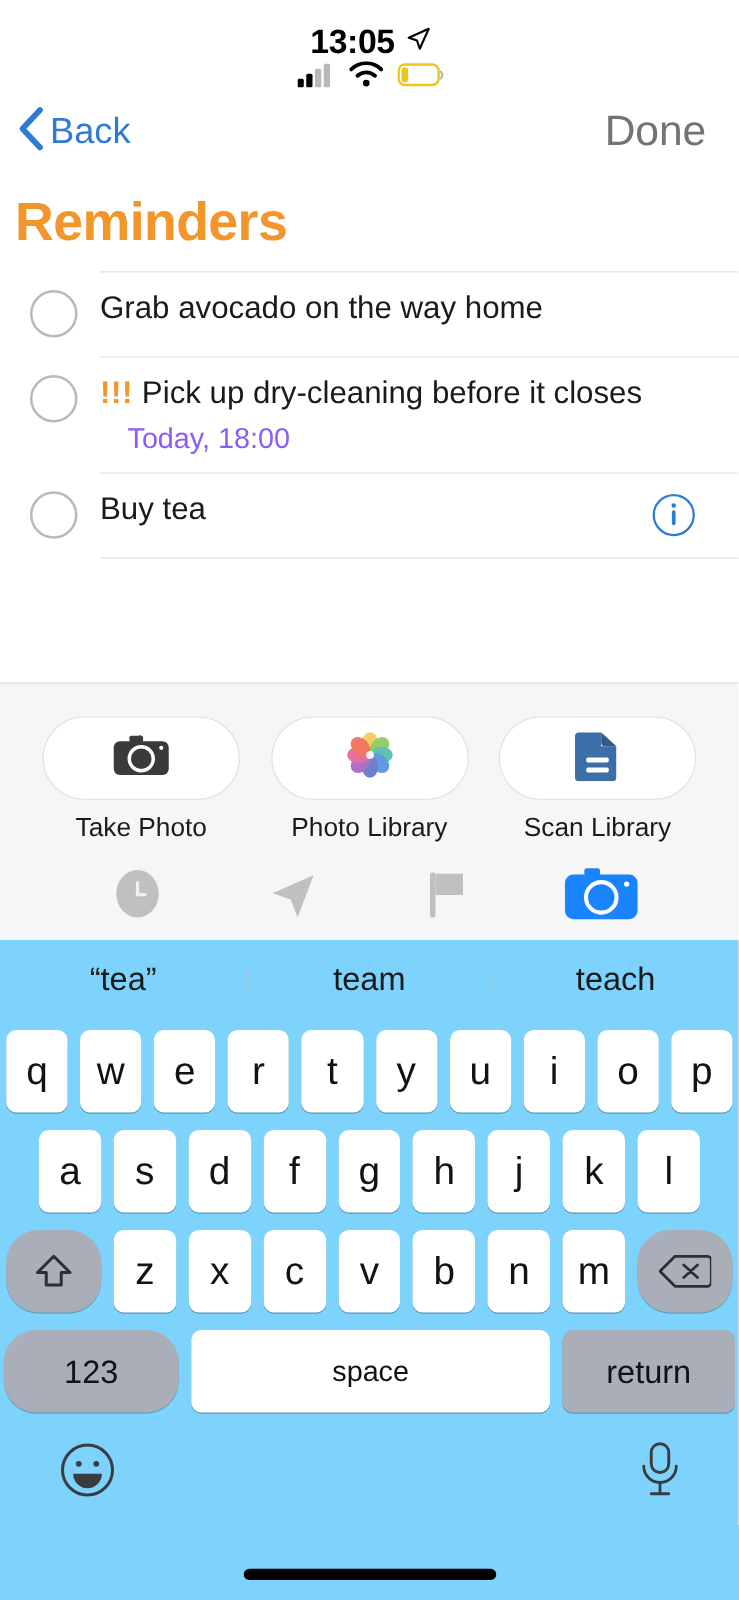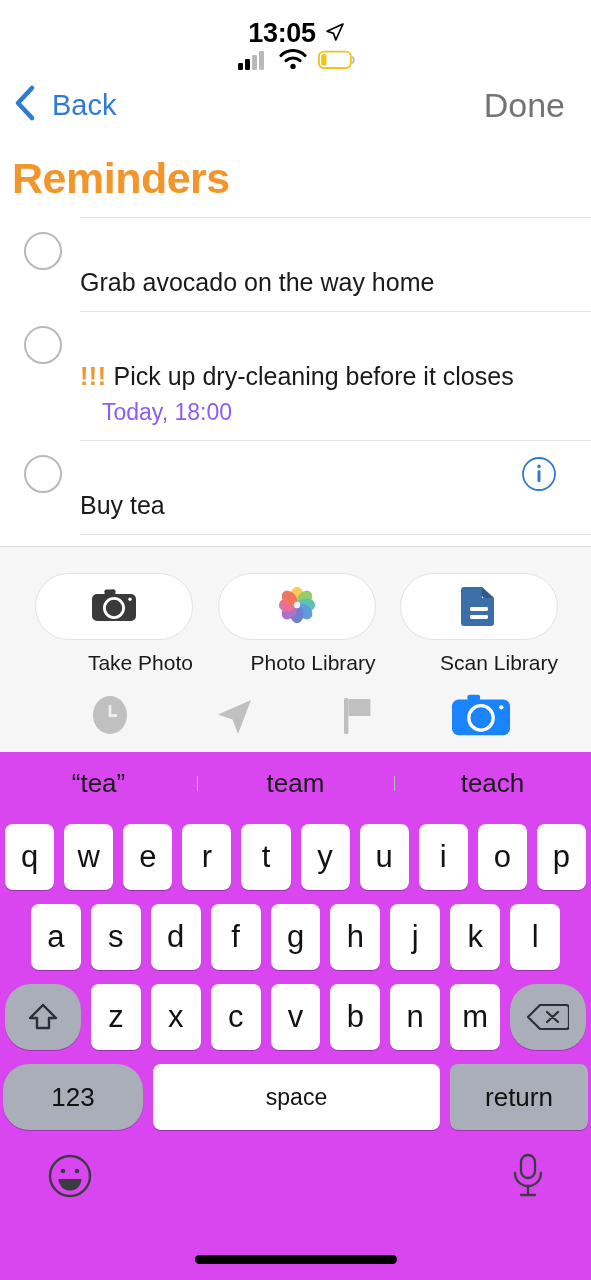--- a/index.html
+++ b/index.html
@@ -19,21 +19,21 @@
   .sb-left { display: flex; align-items: center; gap: 9px; }
   .sb-time { font-size: 27px; font-weight: 700; color: #000; letter-spacing: -0.3px; }
   .sb-right { display: flex; align-items: center; gap: 11px; }
 
   
   .navbar {
     height: 62px; display: flex; align-items: center;
     justify-content: space-between; padding: 0 26px 0 12px;
   }
   .nav-back { display: flex; align-items: center; gap: 2px; cursor: pointer; }
-  .nav-back-label { font-size: 29px; color: #2f7bd4; margin-left: 12px; }
+  .nav-back-label { font-size: 29px; color: #2f7bd4; }
   .nav-done { font-size: 34px; color: #737373; cursor: pointer; }
 
   
   .list-title {
     font-size: 43px; font-weight: 700; color: #f2952b;
     padding: 18px 0 14px 12px; letter-spacing: -0.5px;
   }
 
   
   .reminders { background: #fff; }
@@ -44,61 +44,61 @@
   .rem-check {
     width: 38px; height: 38px; border: 2px solid #b9b9b9;
     border-radius: 50%; flex: 0 0 38px; margin-top: 15px; cursor: pointer;
     background: #fff;
   }
   .rem-body {
     flex: 1; margin-left: 18px; padding: 14px 22px 14px 0;
     border-top: 1px solid #e2e2e2; min-height: 68px;
   }
   .rem-row:first-child .rem-body { border-top: 1px solid #e2e2e2; }
-  .rem-title-line { display: flex; align-items: flex-start; gap: 7px; margin-top: 36px; }
+  .rem-title-line { display: flex; align-items: flex-start; gap: 7px; }
   .rem-priority { font-size: 25px; color: #f2952b; font-weight: 600; letter-spacing: 0.5px; }
   .rem-text { font-size: 25px; color: #1a1a1a; }
   .rem-sub { font-size: 23px; color: #8b5cf6; margin-top: 8px; padding-left: 22px; }
   .rem-info {
     position: absolute; right: 34px; top: 16px;
     width: 36px; height: 36px; cursor: pointer;
   }
   .rem-last-divider { margin-left: 80px; border-top: 1px solid #e2e2e2; }
 
   
   .attach-panel {
     position: absolute; left: 0; right: 0; top: 546px; height: 206px;
     background: #f6f6f7; border-top: 1px solid #dedede;
   }
   .attach-pills {
     display: flex; justify-content: space-between;
     padding: 26px 33px 0 33px;
   }
   .pill {
-    width: 160px; display: flex; flex-direction: column; align-items: flex-end;
+    width: 160px; display: flex; flex-direction: column; align-items: center;
     cursor: pointer;
   }
   .pill-box {
     width: 158px; height: 67px; background: #fff;
     border: 1px solid #e3e3e3; border-radius: 34px;
     display: flex; align-items: center; justify-content: center;
   }
   .pill-label { font-size: 21px; color: #1a1a1a; margin-top: 11px; }
 
   .quick-row {
     display: flex; align-items: center; justify-content: space-around;
     padding: 14px 48px 0 48px;
   }
   .quick-btn { cursor: pointer; display: flex; align-items: center; justify-content: center;
                width: 60px; height: 52px; }
 
   
   .keyboard {
     position: absolute; left: 0; right: 0; top: 752px; bottom: 0;
-    background: #d946ef;
+    background: #7dd3fc;
   }
   .suggestions {
     height: 62px; display: flex; align-items: center;
     border-bottom: 0;
   }
   .sugg {
     flex: 1; text-align: center; font-size: 26px; color: #1a1a1a;
     cursor: pointer; position: relative;
   }
   .sugg + .sugg::before {

